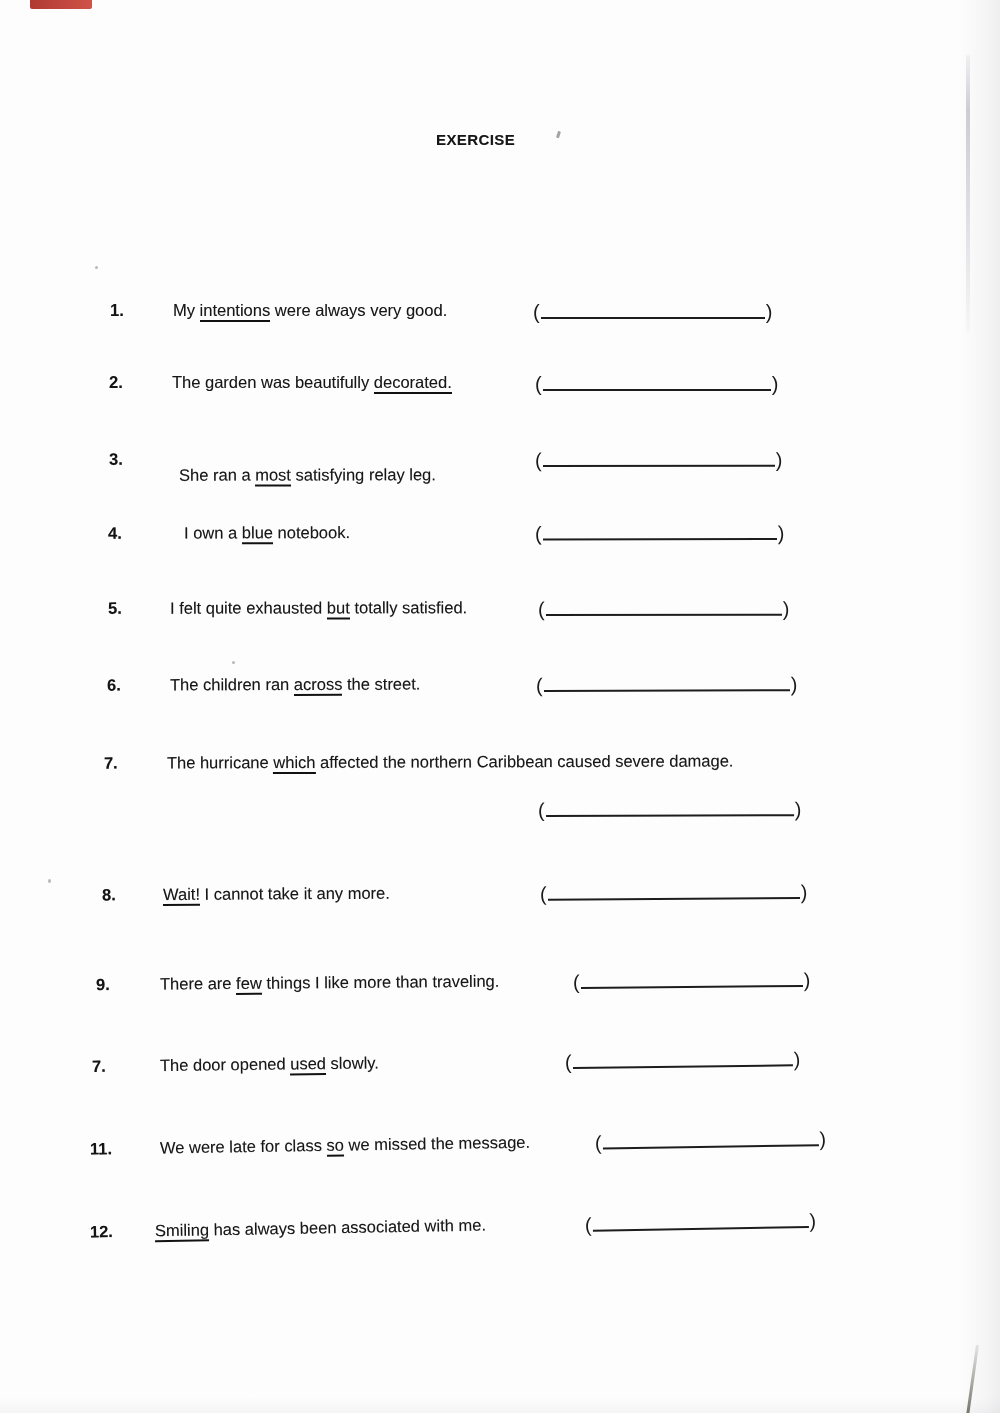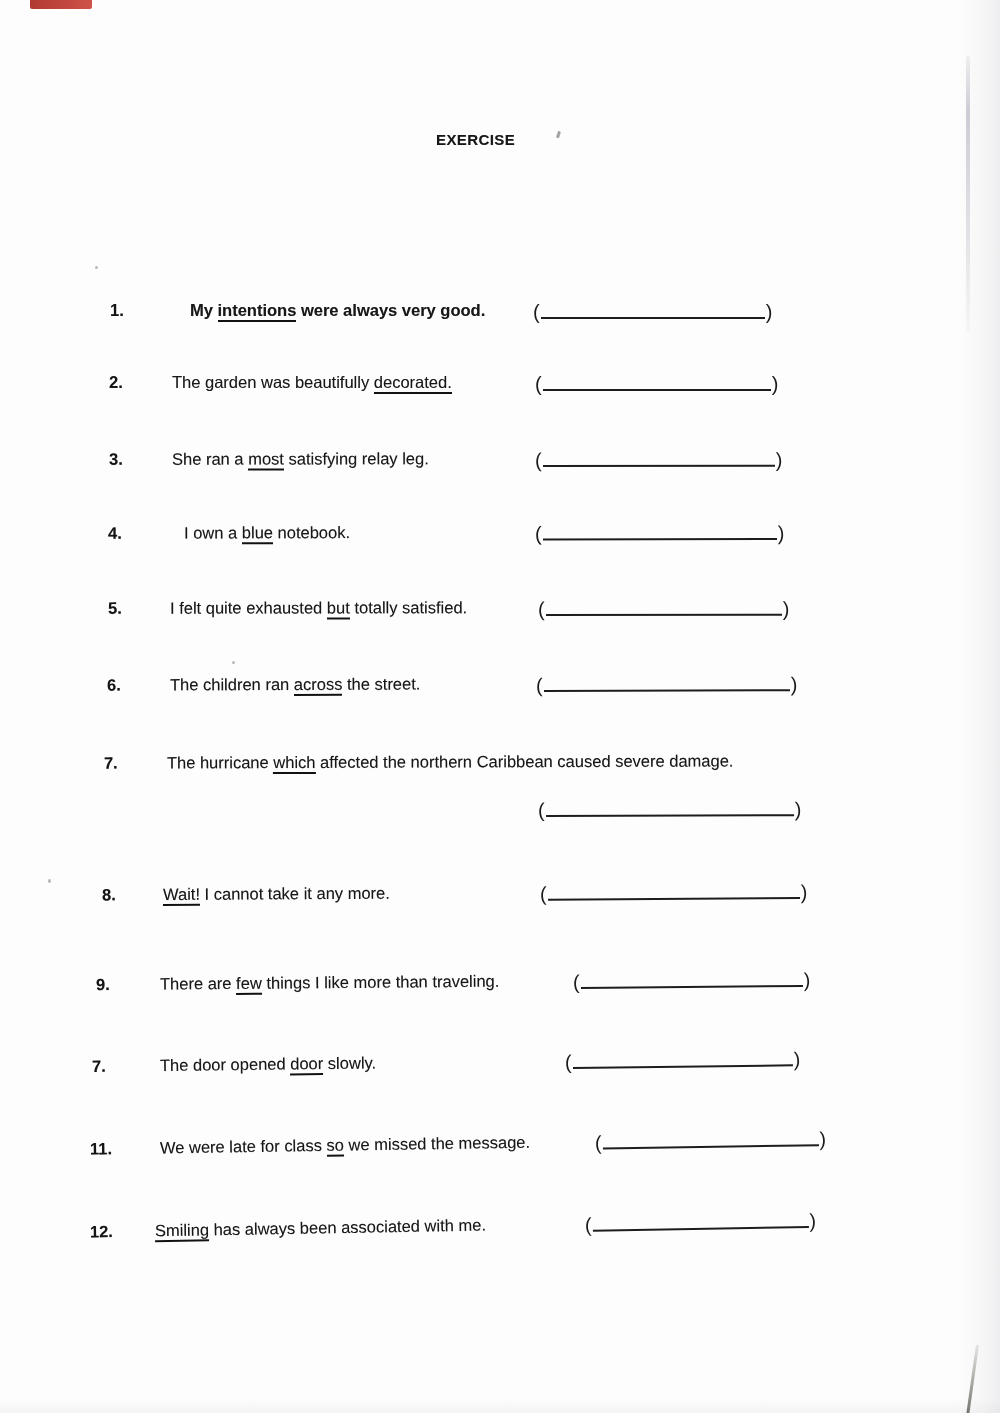--- a/index.html
+++ b/index.html
@@ -84,33 +84,33 @@
 <div class="speck" style="left:48px;top:879px;width:3px;height:4px;"></div>
 <div class="speck" style="left:232px;top:661px;width:3px;height:3px;"></div>
 
 <div class="title">EXERCISE</div>
 
 <div class="instructions">
 </div>
 
 <div class="row" style="top:301px;">
   <span class="num" style="left:110px;">1.</span>
-  <span class="sent" style="left:190px;font-weight:bold;"><span>My </span><span class="u">intentions</span><span> were always very good.</span></span>
+  <span class="sent" style="left:173px;"><span>My </span><span class="u">intentions</span><span> were always very good.</span></span>
   <span class="blank" style="left:533px;"><span>(</span><span class="bline" style="width:224px;"></span><span>)</span></span>
 </div>
 
 <div class="row" style="top:373px;">
   <span class="num" style="left:109px;">2.</span>
   <span class="sent" style="left:172px;"><span>The garden was beautifully </span><span class="u">decorated.</span><span></span></span>
   <span class="blank" style="left:535px;"><span>(</span><span class="bline" style="width:228px;"></span><span>)</span></span>
 </div>
 
 <div class="row" style="top:450px;transform:rotate(-0.1deg);transform-origin:left center;">
   <span class="num" style="left:109px;">3.</span>
-  <span class="sent" style="left:172px;"><span>She ran a </span><span class="u">most</span><span> satisfying relay leg.</span></span>
+  <span class="sent" style="left:179px;margin-top:16px;"><span>She ran a </span><span class="u">most</span><span> satisfying relay leg.</span></span>
   <span class="blank" style="left:535px;"><span>(</span><span class="bline" style="width:232px;"></span><span>)</span></span>
 </div>
 
 <div class="row" style="top:524px;transform:rotate(-0.15deg);transform-origin:left center;">
   <span class="num" style="left:108px;">4.</span>
   <span class="sent" style="left:184px;"><span>I own a </span><span class="u">blue</span><span> notebook.</span></span>
   <span class="blank" style="left:535px;"><span>(</span><span class="bline" style="width:234px;"></span><span>)</span></span>
 </div>
 
 <div class="row" style="top:599px;transform:rotate(-0.1deg);transform-origin:left center;">
@@ -138,21 +138,21 @@
 </div>
 
 <div class="row" style="top:976px;transform:rotate(-0.5deg);transform-origin:left center;">
   <span class="num" style="left:96px;">9.</span>
   <span class="sent" style="left:160px;"><span>There are </span><span class="u">few</span><span> things I like more than traveling.</span></span>
   <span class="blank" style="left:573px;"><span>(</span><span class="bline" style="width:222px;"></span><span>)</span></span>
 </div>
 
 <div class="row" style="top:1058px;transform:rotate(-0.7deg);transform-origin:left center;">
   <span class="num" style="left:92px;">7.</span>
-  <span class="sent" style="left:160px;"><span>The door opened </span><span class="u">door</span><span> slowly.</span></span>
+  <span class="sent" style="left:160px;"><span>The door opened </span><span class="u">used</span><span> slowly.</span></span>
   <span class="blank" style="left:565px;"><span>(</span><span class="bline" style="width:220px;"></span><span>)</span></span>
 </div>
 
 <div class="row" style="top:1141px;transform:rotate(-0.9deg);transform-origin:left center;">
   <span class="num" style="left:90px;">11.</span>
   <span class="sent" style="left:160px;"><span>We were late for class </span><span class="u">so</span><span> we missed the message.</span></span>
   <span class="blank" style="left:595px;"><span>(</span><span class="bline" style="width:216px;"></span><span>)</span></span>
 </div>
 
 <div class="row" style="top:1224px;transform:rotate(-1deg);transform-origin:left center;">

